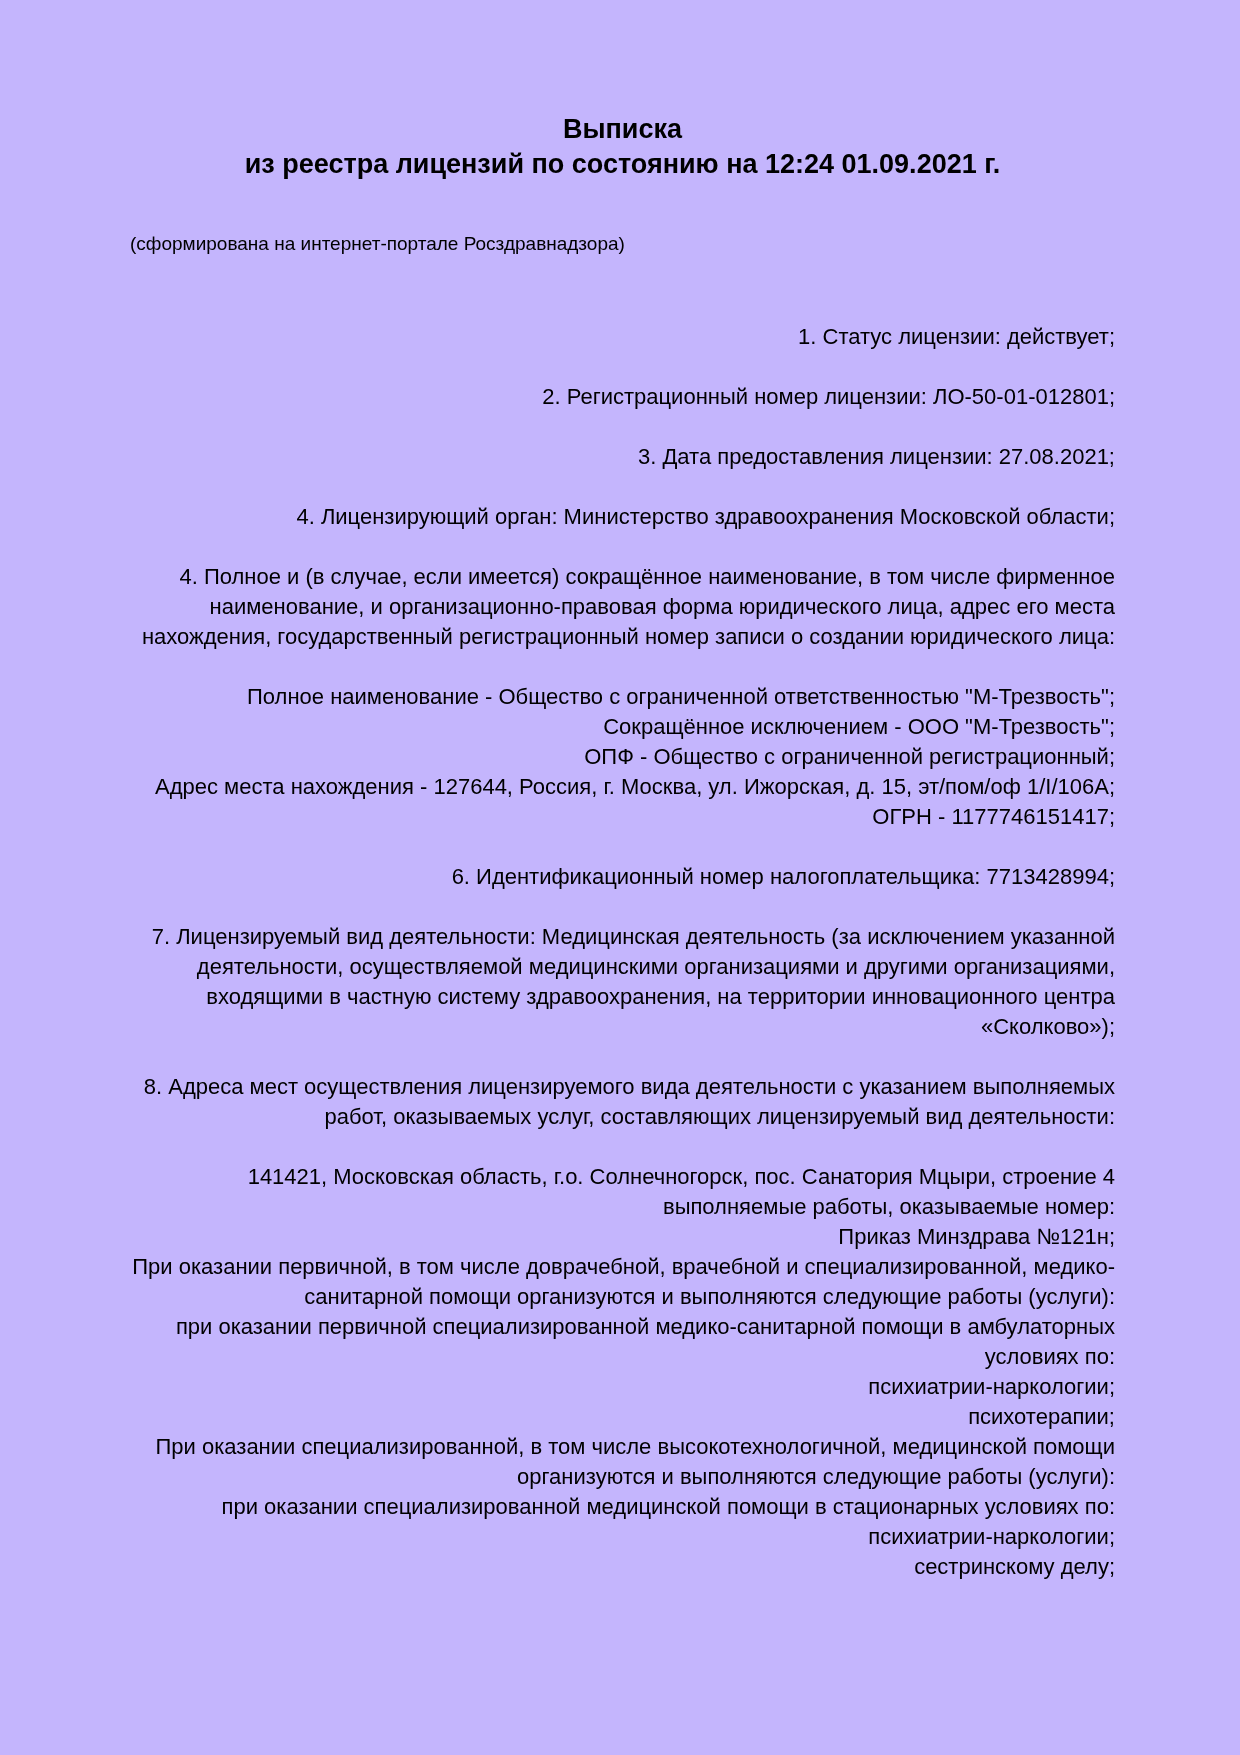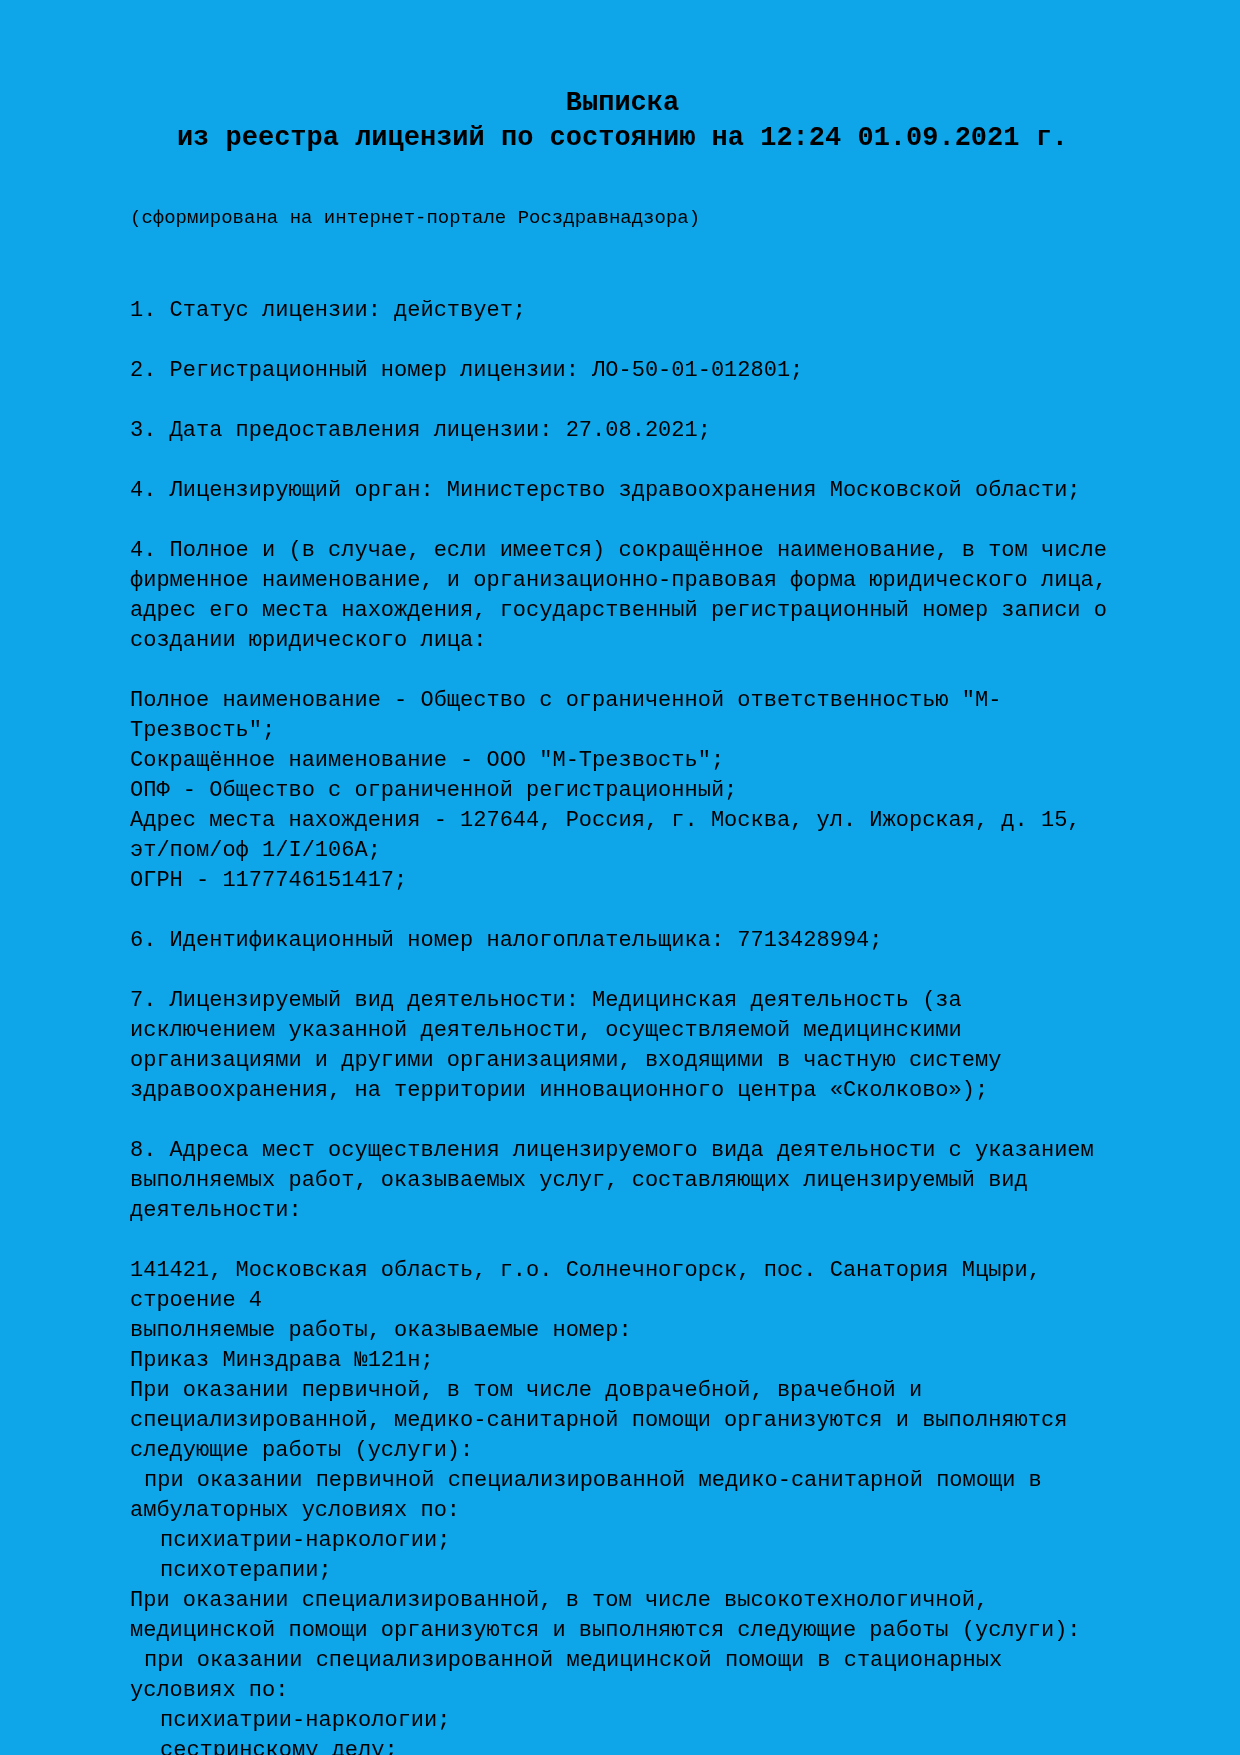--- a/index.html
+++ b/index.html
@@ -4,44 +4,45 @@
 <style>
   html, body {
     margin: 0;
     padding: 0;
     background: #ffffff;
   }
   .page {
     position: relative;
     width: 1240px;
     height: 1755px;
-    background: #0ea5e9;
+    background: #c4b5fd;
     color: #000000;
-    font-family: Liberation Mono, monospace;
+    font-family: Liberation Sans, sans-serif;
     box-sizing: border-box;
-    padding: 86px 125px 0 130px;
+    padding: 112px 125px 0 130px;
     overflow: hidden;
   }
   .title-block {
     text-align: center;
     font-weight: bold;
     font-size: 27px;
     line-height: 35px;
   }
   .subtitle {
     text-align: left;
     font-size: 19px;
     line-height: 24px;
     margin-top: 50px;
     padding-right: 55px;
   }
   .doc-body {
     margin-top: 66px;
     font-size: 22px;
     line-height: 30px;
+    text-align: right;
   }
   .para { margin-top: 30px; }
   .para:first-child { margin-top: 0; }
   .line { white-space: normal; }
   .indent-0 { text-indent: 0; }
   .indent-1 { text-indent: 14px; }
   .indent-2 { text-indent: 30px; }
 </style>
 </head>
 <body>
@@ -63,21 +64,21 @@
         <div class="line indent-0">3. Дата предоставления лицензии: 27.08.2021;</div>
       </div>
       <div class="para">
         <div class="line indent-0">4. Лицензирующий орган: Министерство здравоохранения Московской области;</div>
       </div>
       <div class="para">
         <div class="line indent-0">4. Полное и (в случае, если имеется) сокращённое наименование, в том числе фирменное наименование, и организационно-правовая форма юридического лица, адрес его места нахождения, государственный регистрационный номер записи о создании юридического лица:</div>
       </div>
       <div class="para">
         <div class="line indent-0">Полное наименование - Общество с ограниченной ответственностью "М-Трезвость";</div>
-        <div class="line indent-0">Сокращённое наименование - ООО "М-Трезвость";</div>
+        <div class="line indent-0">Сокращённое исключением - ООО "М-Трезвость";</div>
         <div class="line indent-0">ОПФ - Общество с ограниченной регистрационный;</div>
         <div class="line indent-0">Адрес места нахождения - 127644, Россия, г. Москва, ул. Ижорская, д. 15, эт/пом/оф 1/I/106А;</div>
         <div class="line indent-0">ОГРН - 1177746151417;</div>
       </div>
       <div class="para">
         <div class="line indent-0">6. Идентификационный номер налогоплательщика: 7713428994;</div>
       </div>
       <div class="para">
         <div class="line indent-0">7. Лицензируемый вид деятельности: Медицинская деятельность (за исключением указанной деятельности, осуществляемой медицинскими организациями и другими организациями, входящими в частную систему здравоохранения, на территории инновационного центра «Сколково»);</div>
       </div>

